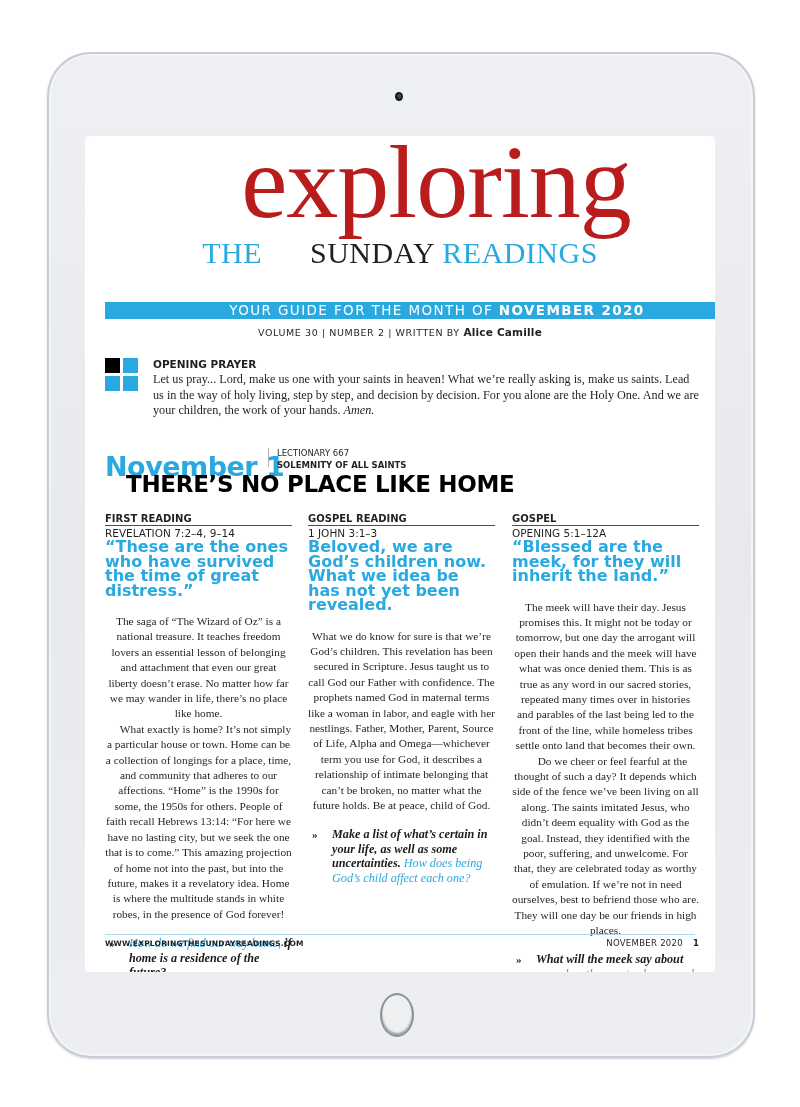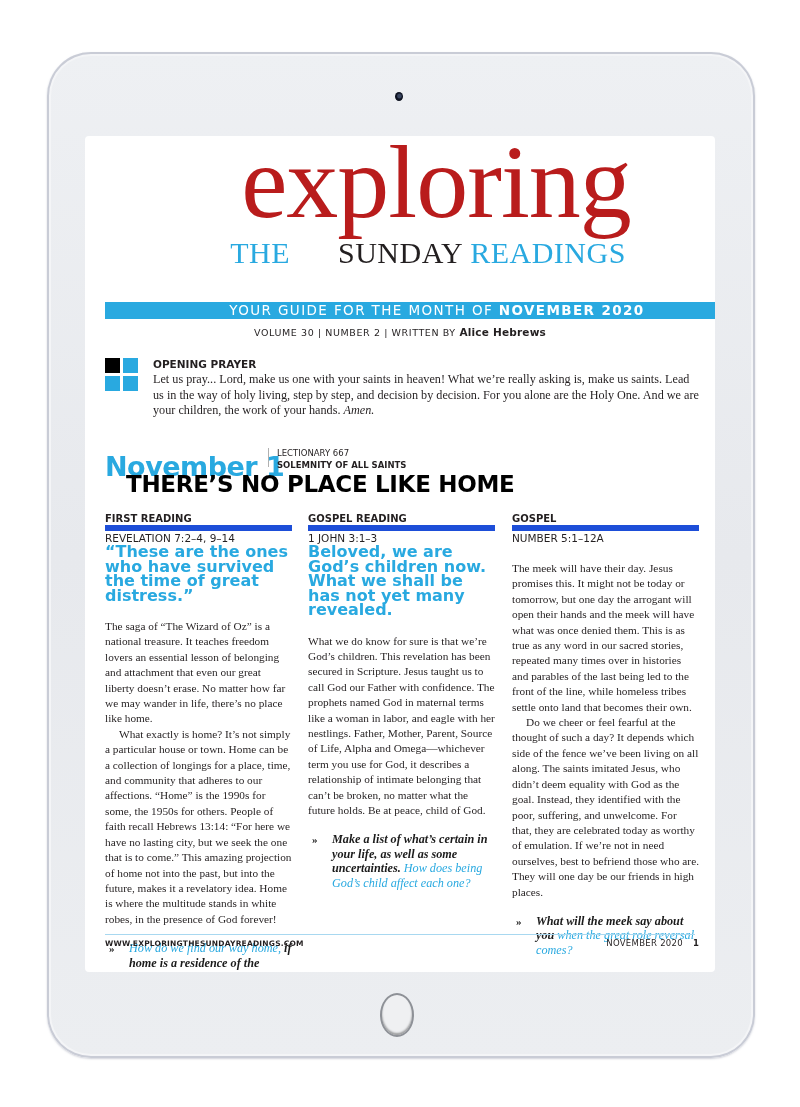--- a/index.html
+++ b/index.html
@@ -28,21 +28,21 @@
     border-radius: 4px; overflow: hidden;
   }
   
   .masthead { position: absolute; left: 0; top: 0; width: 100%; }
   .logo-word {
     position: absolute; left: 0; width: 100%; top: -6px; text-align: center;
     font-family: "Liberation Serif", serif; font-size: 104px; color: #b91c1c; letter-spacing: -1px; line-height: 1; padding-left: 36px;
   }
   .logo-sub {
     position: absolute; top: 102px; left: 0; width: 100%; text-align: center;
-    font-family: "Liberation Serif", serif; font-size: 30px; letter-spacing: 0.5px; line-height: 1; padding-left: 28px;
+    font-family: "Liberation Serif", serif; font-size: 30px; letter-spacing: 0.5px; line-height: 1;
   }
   .logo-sub .the { color: #29a9e0; margin-right: 40px; }
   .logo-sub .sunday { color: #231f20; }
   .logo-sub .readings { color: #29a9e0; }
   .guide-band {
     position: absolute; left: 20px; width: 664px; top: 166px; height: 17px; background: #29a9e0;
     color: #ffffff; font-family: "DejaVu Sans", sans-serif; font-size: 13.5px; line-height: 17px;
     text-align: center; letter-spacing: 1.4px; white-space: nowrap;
   }
   .guide-band b { font-weight: bold; }
@@ -78,28 +78,28 @@
     font-size: 23px; color: #000; letter-spacing: -0.3px; white-space: nowrap; margin-left: 21px;
   }
 
   
   .col { position: absolute; top: 376px; width: 187px; }
   .col1 { left: 20px; }
   .col2 { left: 223px; }
   .col3 { left: 427px; }
   .col-label {
     font-family: "DejaVu Sans", sans-serif; font-weight: bold; font-size: 10px; color: #231f20;
-    border-bottom: 6px solid #1d4ed8; padding-bottom: 0px; line-height: 13px;
+    border-bottom: 1px solid #1d4ed8; padding-bottom: 0px; line-height: 13px;
   }
   .col-ref { font-family: "DejaVu Sans", sans-serif; font-size: 10.5px; color: #231f20; line-height: 13px; margin-top: 1px; }
   .col-quote {
     font-family: "DejaVu Sans", sans-serif; font-size: 16px; color: #29a9e0; line-height: 14.5px; font-weight: 600;
   }
   .col-body { font-size: 11.3px; line-height: 15.4px; color: #231f20; margin-top: 16px; }
-  .col-body p { margin: 0; }
+  .col-body p { margin: 0; text-align: center; }
   .col-body p + p { text-indent: 14px; }
   .reflect { position: relative; margin-top: 14px; padding-left: 24px; font-style: italic; font-weight: bold; font-size: 12.2px; line-height: 14.5px; color: #1b1b1b; }
   .reflect .chev { position: absolute; left: 4px; top: 0; font-style: normal; font-size: 11px; }
   .reflect .blue { color: #29a9e0; font-weight: normal; }
 
   
   .footer-rule { position: absolute; left: 20px; top: 798px; width: 590px; height: 1px; background: #a8d8f0; }
   .footer-url { position: absolute; left: 20px; top: 803px; font-family: "DejaVu Sans", sans-serif; font-weight: bold; font-size: 7.5px; letter-spacing: 0.2px; }
   .footer-date { position: absolute; right: 32px; top: 802px; font-family: "DejaVu Sans", sans-serif; font-size: 8.5px; letter-spacing: 0.3px; }
   .footer-page { position: absolute; right: 16px; top: 802px; font-family: "DejaVu Sans", sans-serif; font-size: 8.5px; font-weight: bold; }
@@ -118,21 +118,21 @@
     <div class="logo-word">exploring</div>
     <div class="logo-sub">
       <span class="the">THE</span>
       <span class="sunday">SUNDAY</span>
       <span class="readings">READINGS</span>
     </div>
     <div class="guide-band">
       <span>YOUR GUIDE FOR THE MONTH OF </span><b>NOVEMBER 2020</b>
     </div>
     <div class="volume-line">
-      <span>VOLUME 30 | NUMBER 2 | WRITTEN BY </span><b>Alice Hebrews</b>
+      <span>VOLUME 30 | NUMBER 2 | WRITTEN BY </span><b>Alice Camille</b>
     </div>
   </div>
 
   <div class="prayer">
     <div class="prayer-icon">
       <span style="left:0;top:0;background:#000;"></span>
       <span style="left:18px;top:0;background:#29a9e0;"></span>
       <span style="left:0;top:18px;background:#29a9e0;"></span>
       <span style="left:18px;top:18px;background:#29a9e0;"></span>
     </div>
@@ -157,32 +157,33 @@
       <p>What exactly is home? It’s not simply a particular house or town. Home can be a collection of longings for a place, time, and community that adheres to our affections. “Home” is the 1990s for some, the 1950s for others. People of faith recall Hebrews 13:14: “For here we have no lasting city, but we seek the one that is to come.” This amazing projection of home not into the past, but into the future, makes it a revelatory idea. Home is where the multitude stands in white robes, in the presence of God forever!</p>
     </div>
     <div class="reflect">
       <span class="chev">»</span><span class="blue" style="font-weight:normal;">How do we find our way home,</span><span> if home is a residence of the future?</span>
     </div>
   </div>
 
   <div class="col col2">
     <div class="col-label">GOSPEL READING</div>
     <div class="col-ref">1 JOHN 3:1–3</div>
-    <div class="col-quote">Beloved, we are God’s children now. What we shall be has not yet many revealed.</div>
+    <div class="col-quote">Beloved, we are God’s children now. What we idea be has not yet been revealed.</div>
     <div class="col-body">
       <p>What we do know for sure is that we’re God’s children. This revelation has been secured in Scripture. Jesus taught us to call God our Father with confidence. The prophets named God in maternal terms like a woman in labor, and eagle with her nestlings. Father, Mother, Parent, Source of Life, Alpha and Omega—whichever term you use for God, it describes a relationship of intimate belonging that can’t be broken, no matter what the future holds. Be at peace, child of God.</p>
     </div>
     <div class="reflect">
       <span class="chev">»</span><span>Make a list of what’s certain in your life, as well as some uncertainties.</span><span class="blue"> How does being God’s child affect each one?</span>
     </div>
   </div>
 
   <div class="col col3">
     <div class="col-label">GOSPEL</div>
-    <div class="col-ref">NUMBER 5:1–12A</div>
+    <div class="col-ref">OPENING 5:1–12A</div>
+    <div class="col-quote">“Blessed are the meek, for they will inherit the land.”</div>
     <div class="col-body">
       <p>The meek will have their day. Jesus promises this. It might not be today or tomorrow, but one day the arrogant will open their hands and the meek will have what was once denied them. This is as true as any word in our sacred stories, repeated many times over in histories and parables of the last being led to the front of the line, while homeless tribes settle onto land that becomes their own.</p>
       <p>Do we cheer or feel fearful at the thought of such a day? It depends which side of the fence we’ve been living on all along. The saints imitated Jesus, who didn’t deem equality with God as the goal. Instead, they identified with the poor, suffering, and unwelcome. For that, they are celebrated today as worthy of emulation. If we’re not in need ourselves, best to befriend those who are. They will one day be our friends in high places.</p>
     </div>
     <div class="reflect">
       <span class="chev">»</span><span>What will the meek say about you</span><span class="blue"> when the great role reversal comes?</span>
     </div>
   </div>
 
   <div class="footer-rule"></div>

